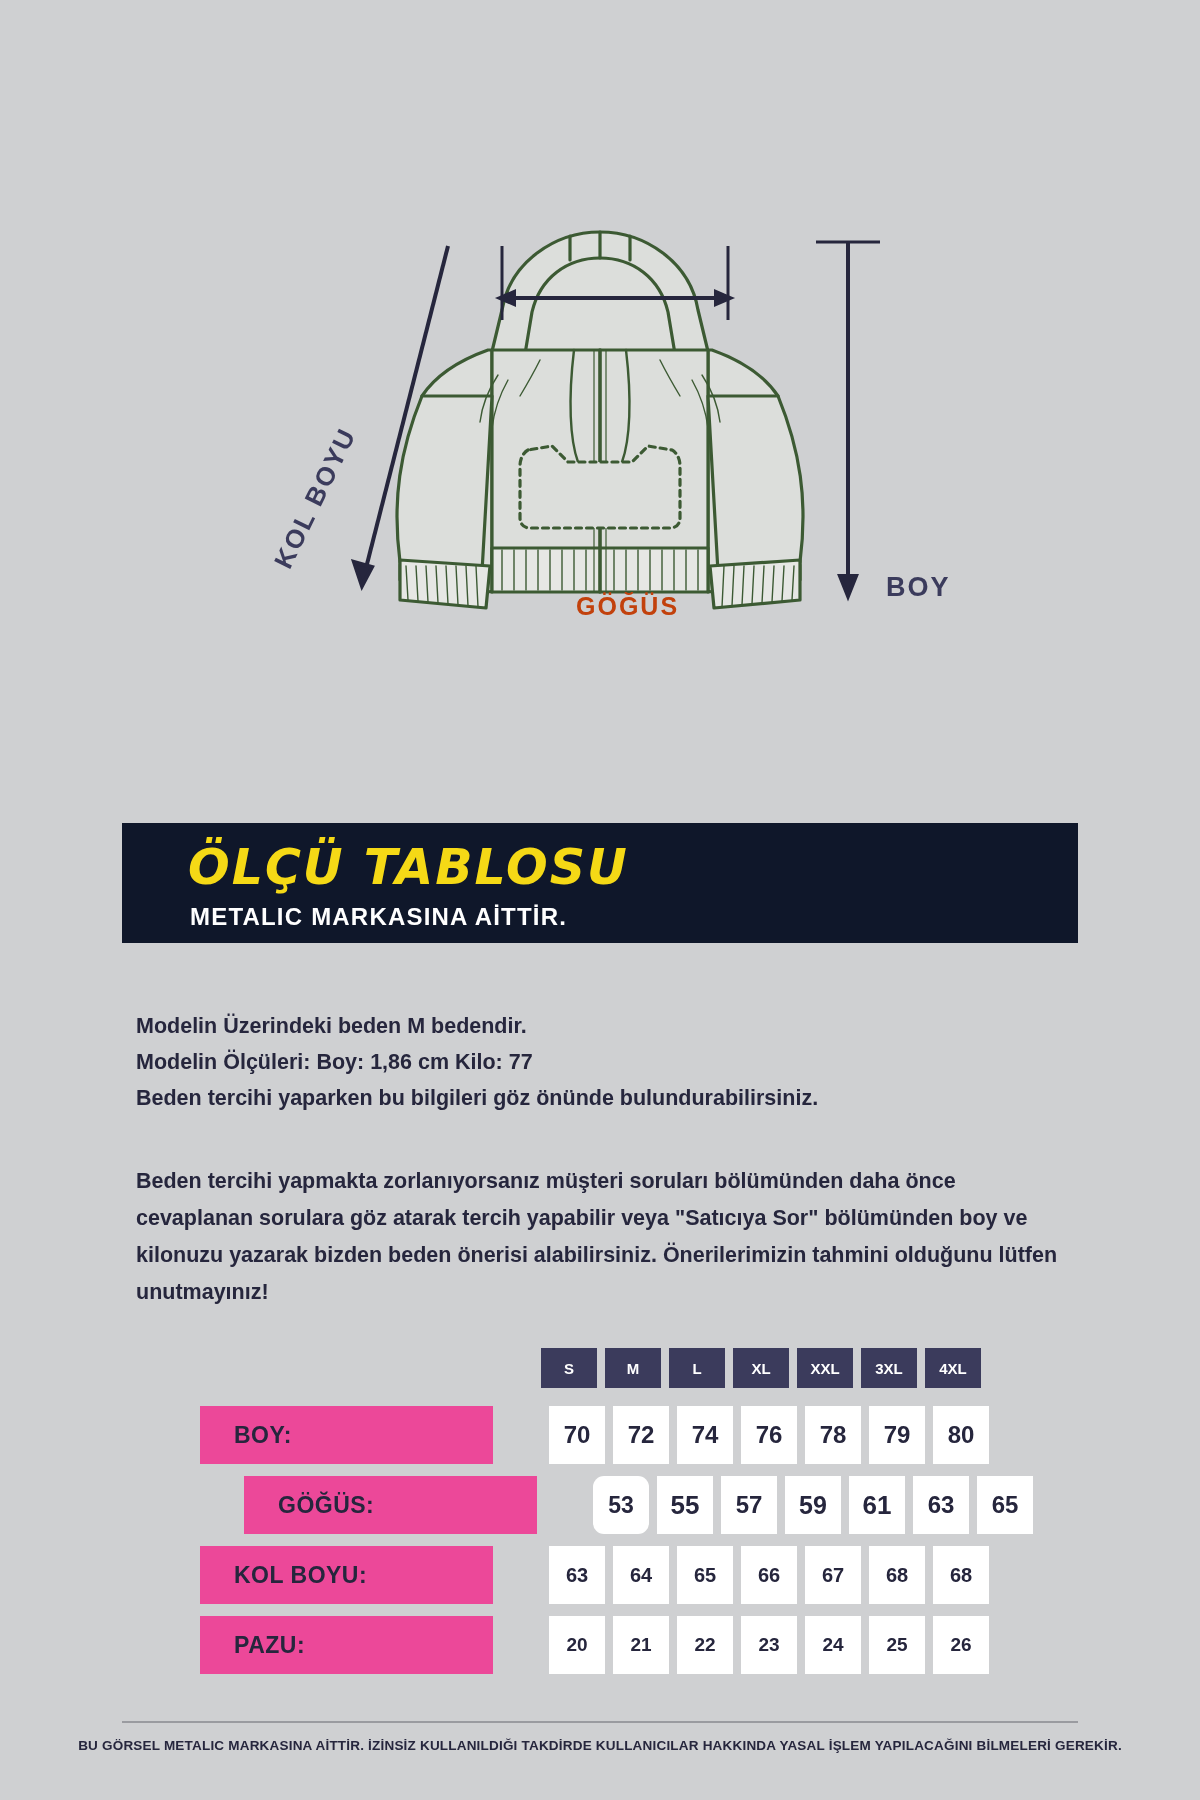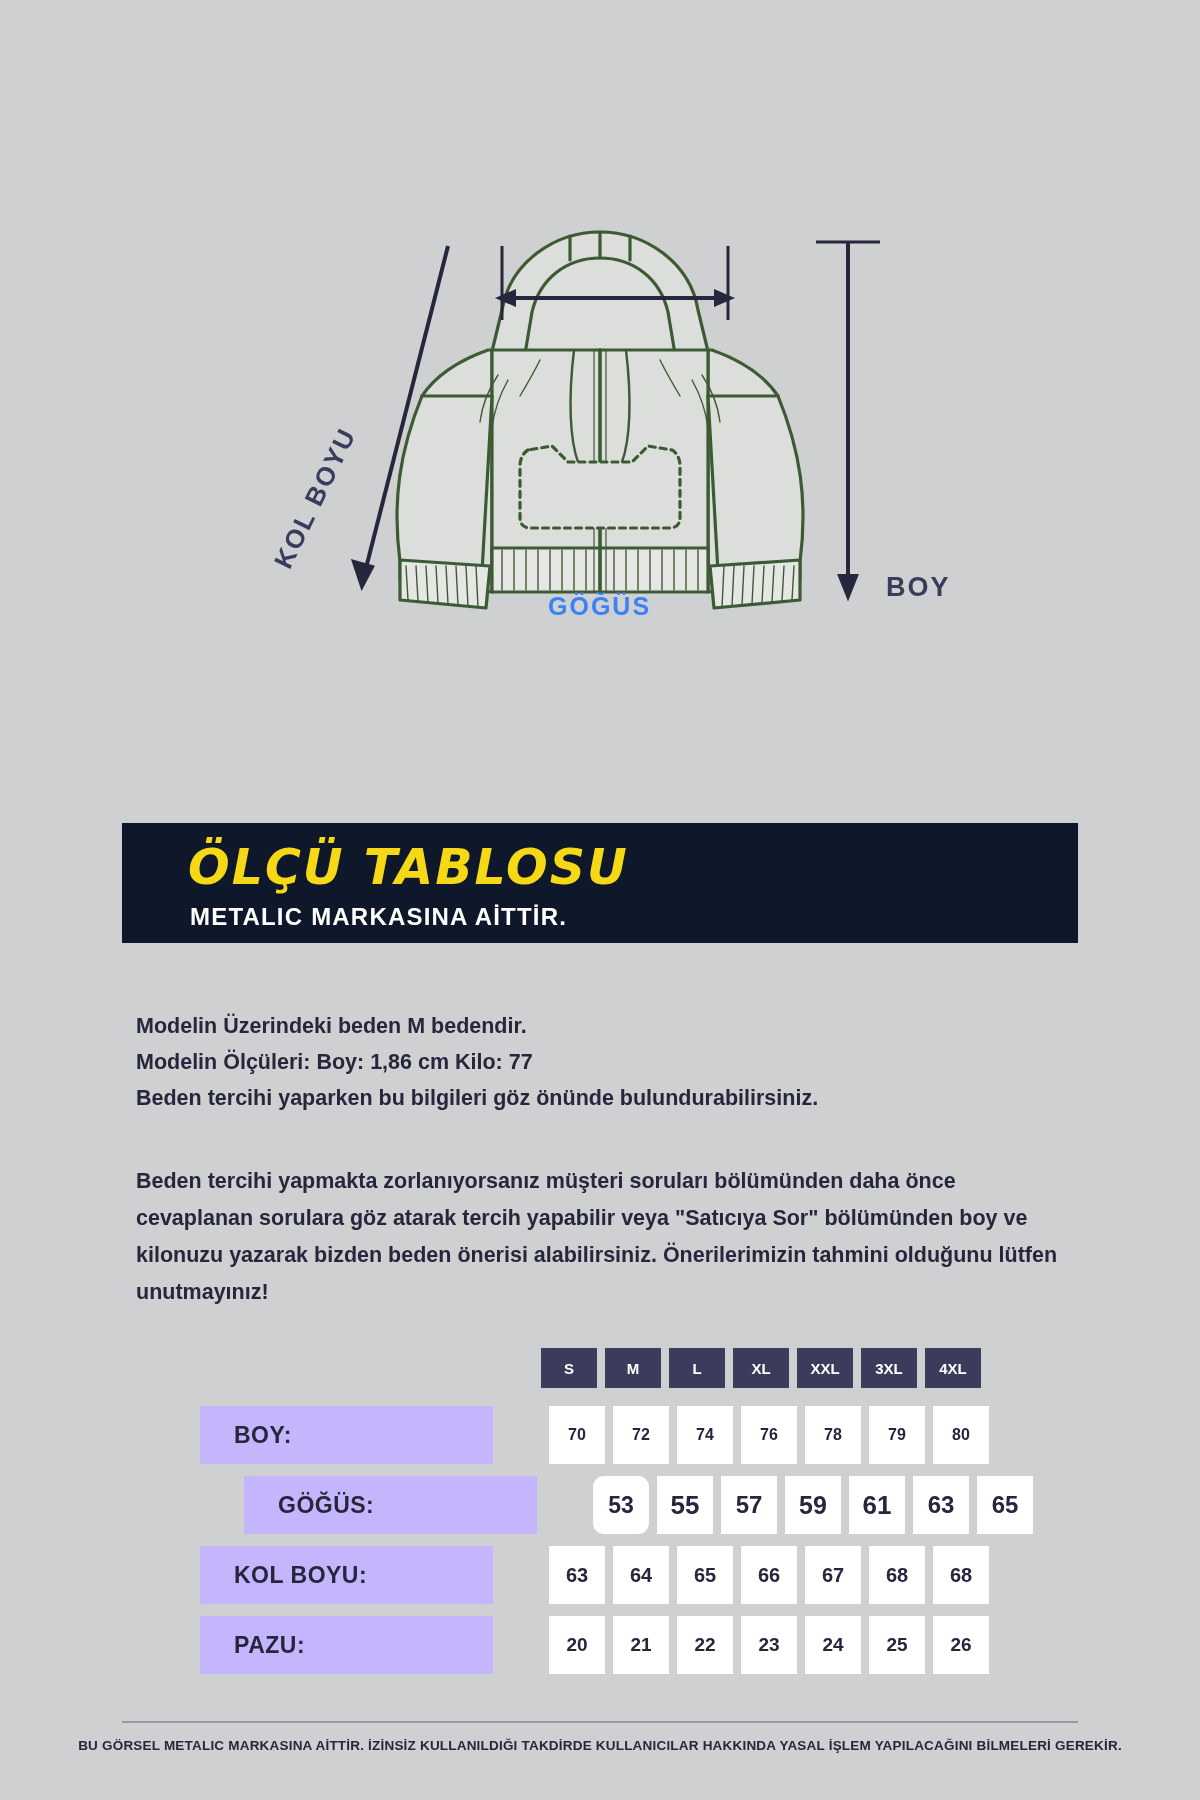--- a/index.html
+++ b/index.html
@@ -47,26 +47,26 @@
     transform: rotate(-64deg);
     transform-origin: left top;
     font-size: 26px;
     font-weight: 700;
     letter-spacing: 2px;
     color: #3b3b5c;
     white-space: nowrap;
   }
   .label-gogus {
     position: absolute;
-    left: 548px;
+    left: 576px;
     top: 392px;
     font-size: 25px;
     font-weight: 700;
     letter-spacing: 2px;
-    color: #3b82f6;
+    color: #c2410c;
   }
   .label-boy {
     position: absolute;
     left: 886px;
     top: 372px;
     font-size: 27px;
     font-weight: 700;
     letter-spacing: 2px;
     color: #3b3b5c;
   }
@@ -157,21 +157,21 @@
   .row {
     position: absolute;
     left: 0;
     display: flex;
     align-items: center;
     gap: 8px;
   }
   .row-label {
     width: 293px;
     height: 58px;
-    background: #c4b5fd;
+    background: #ec4899;
     color: #26263d;
     font-size: 23px;
     font-weight: 700;
     letter-spacing: 0.5px;
     display: flex;
     align-items: center;
     padding-left: 34px;
     box-sizing: border-box;
   }
   .gap {
@@ -180,21 +180,21 @@
   .val-cell {
     width: 56px;
     height: 58px;
     background: #ffffff;
     color: #26263d;
     font-weight: 700;
     display: flex;
     align-items: center;
     justify-content: center;
   }
-  .r-boy .val-cell   { font-size: 16px; }
+  .r-boy .val-cell   { font-size: 24px; }
   .r-gogus .val-cell { font-size: 24px; }
   .r-kol .val-cell   { font-size: 20px; }
   .r-pazu .val-cell  { font-size: 19px; }
 
   
   .r-gogus .val-cell:nth-child(1) { font-size: 22px; }
   .r-gogus .val-cell:nth-child(2) { font-size: 25px; }
   .r-gogus .val-cell:nth-child(3) { font-size: 23px; border-radius: 11px; }
   .r-gogus .val-cell:nth-child(4) { font-size: 26px; }
   .r-gogus .val-cell:nth-child(5) { font-size: 24px; }

